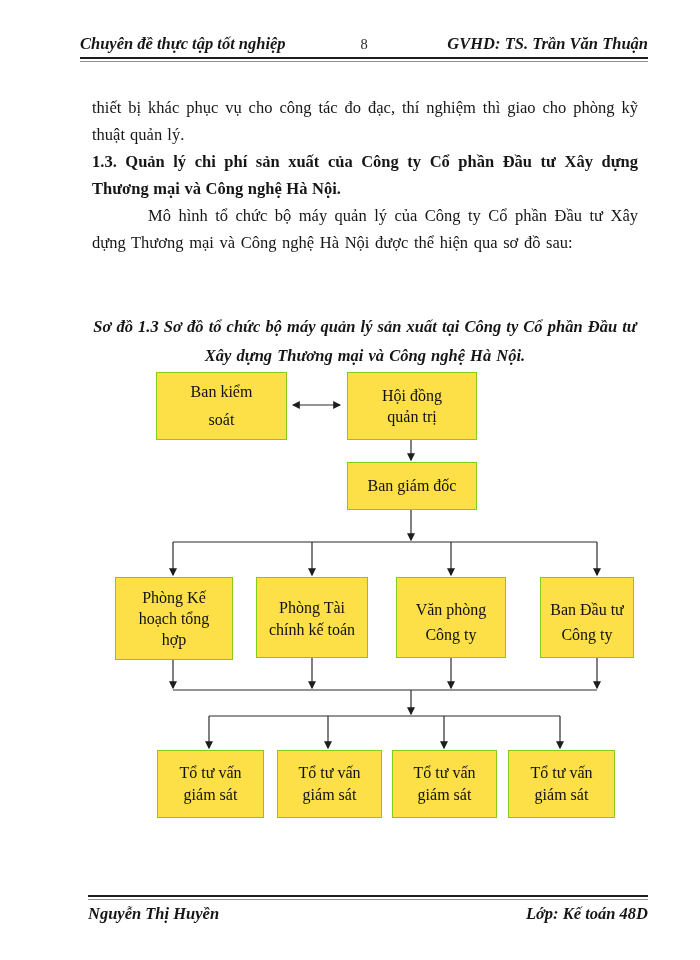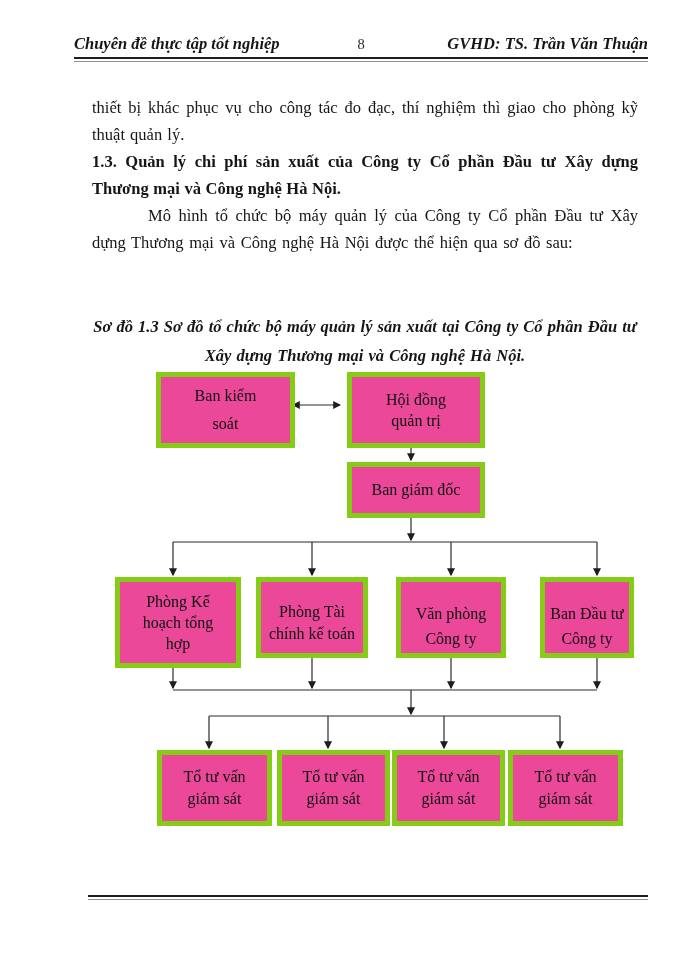--- a/index.html
+++ b/index.html
@@ -2,42 +2,42 @@
 <html><head>
 <meta charset="utf-8">
 <style>
   html, body { margin:0; padding:0; background:#ffffff; }
   .page {
     position:relative; width:700px; height:960px; background:#ffffff;
     font-family:"Liberation Serif", serif; color:#161616; overflow:hidden;
   }
 
   
-  .header { position:absolute; top:34px; left:74px; right:52px; }
+  .header { position:absolute; top:34px; left:80px; right:52px; }
   .hf-row { display:flex; align-items:baseline; font-weight:bold; font-style:italic; font-size:16.5px; white-space:nowrap; }
   .hf-left  { flex:1; text-align:left; }
   .hf-center{ flex:0 0 auto; font-weight:normal; font-style:normal; font-size:14.5px; color:#2a2a2a; }
   .hf-right { flex:1; text-align:right; }
   .rule { margin-top:3px; height:2px; border-top:2px solid #1d1d1d; border-bottom:1px solid #8f8f8f; }
   .footer { position:absolute; top:892px; left:88px; right:52px; }
   .footer .hf-row { margin-top:4px; }
 
   
   .textblock { position:absolute; top:94px; left:92px; width:546px; }
   .textblock p { margin:0; font-size:16.5px; line-height:27px; text-align:justify;font-family:Liberation Serif, serif; }
   .p1 { word-spacing:1px; }
   .section-heading { font-weight:bold; word-spacing:0.5px; }
   .p2 { text-indent:56px; word-spacing:1.5px; }
   .caption { margin-top:56px !important; font-weight:bold; font-style:italic; text-align:center !important; line-height:29px !important; word-spacing:1px; }
 
   
   .diagram { position:absolute; top:370px; left:0; width:700px; height:470px; }
   .connectors { position:absolute; left:0; top:0; }
   .obox {
-    position:absolute; background:#ec4899; border:5px solid #84cc16;
+    position:absolute; background:#fde047; border:1px solid #84cc16;
     display:flex; align-items:center; justify-content:center;
     text-align:center; font-size:16px; line-height:22px; color:#101010;
   }
   .obox span { display:inline-block; }
   .lh28 { line-height:28px; }
   .lh25 { line-height:25px; }
   .lh21 { line-height:21px; }
   .top-align { align-items:flex-start; padding-top:19px; box-sizing:border-box; }
 </style>
 </head>
@@ -133,15 +133,19 @@
       <span style="max-width:80px;">Tổ tư vấn giám sát</span>
     </div>
     <div class="obox" style="left:508px; top:380px; width:105px; height:66px;">
       <span style="max-width:80px;">Tổ tư vấn giám sát</span>
     </div>
 
   </div>
 
   <div class="footer">
     <div class="rule"></div>
+    <div class="hf-row">
+      <span class="hf-left">Nguyễn Thị Huyền</span>
+      <span class="hf-right">Lớp: Kế toán 48D</span>
+    </div>
   </div>
 
 </div>
 
 </body></html>

